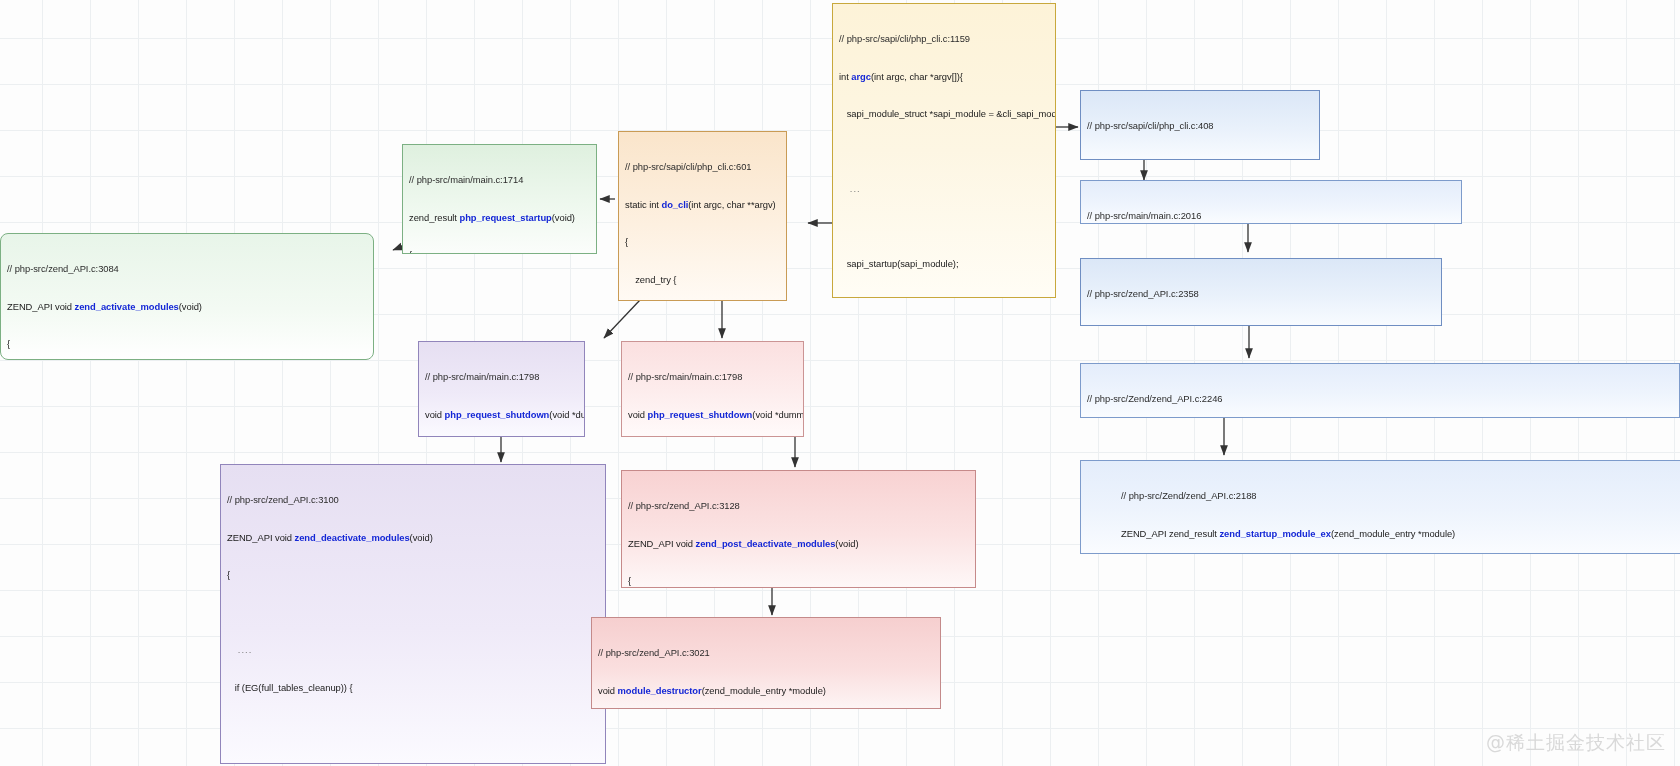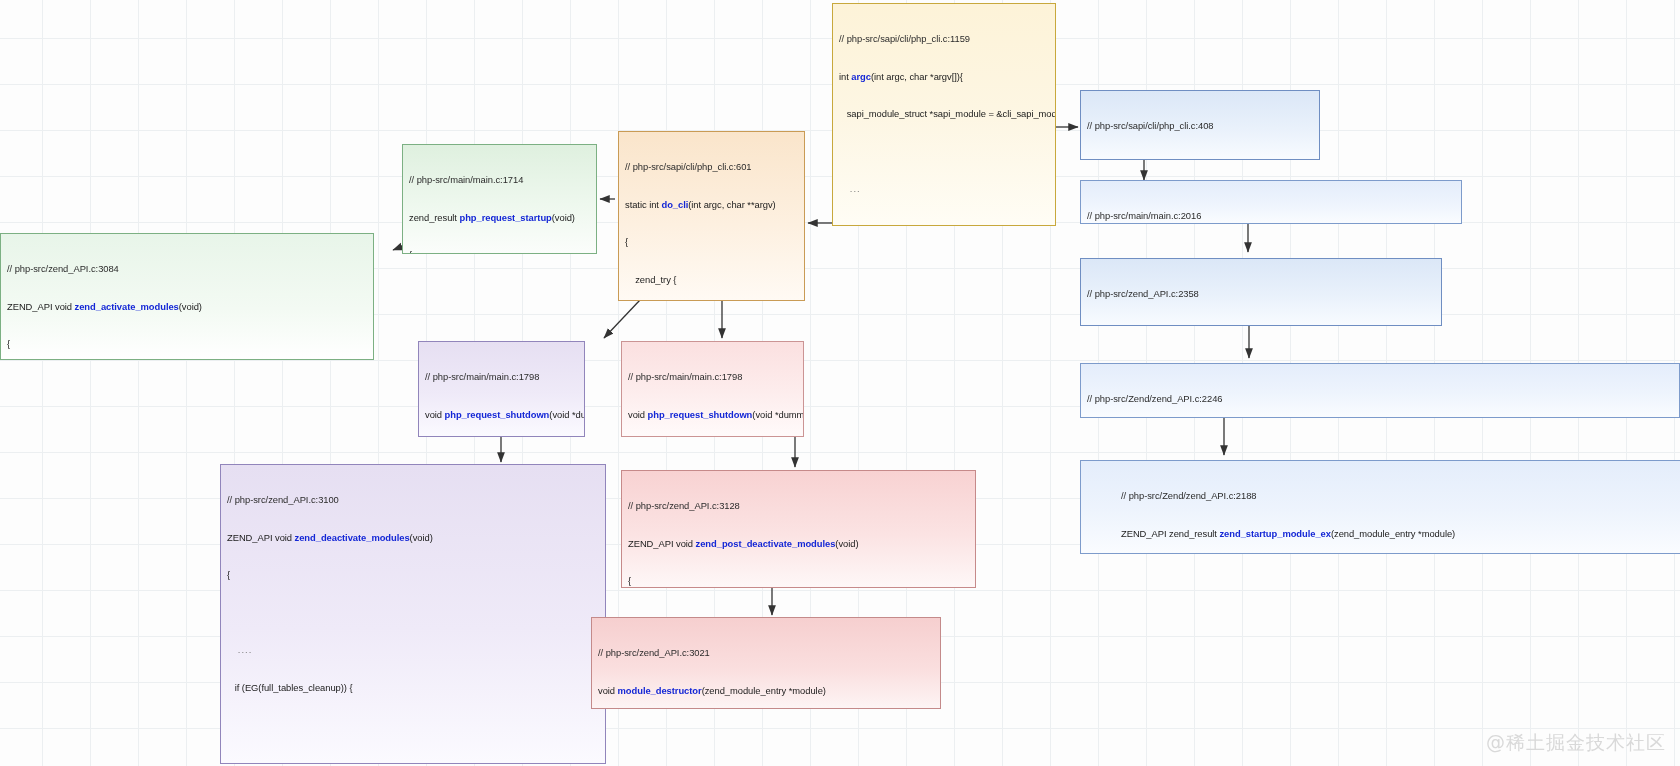--- a/index.html
+++ b/index.html
@@ -94,21 +94,21 @@
 
     <path d="M722,301 L722,338" stroke="#333" stroke-width="1.3" fill="none" marker-end="url(#ah)"></path>
 
     <path d="M501,437 L501,462" stroke="#333" stroke-width="1.3" fill="none" marker-end="url(#ah)"></path>
 
     <path d="M795,437 L795,467" stroke="#333" stroke-width="1.3" fill="none" marker-end="url(#ah)"></path>
 
     <path d="M772,588 L772,615" stroke="#333" stroke-width="1.3" fill="none" marker-end="url(#ah)"></path>
   </svg>
 
-  <div class="node n-green" style="left:0px; top:233px; width:374px; height:127px;">
+  <div class="node n-green" style="left:0px; top:233px; width:374px; height:127px;border-radius:8px;">
     <span class="ln cmt">// php-src/zend_API.c:3084</span>
     <span class="ln">ZEND_API void <b class="fn">zend_activate_modules</b>(void)</span>
     <span class="ln">{</span>
     
     
     
     
     
     
     
@@ -123,41 +123,41 @@
     
     
     
     
     
     
     
     
   </div>
 
-  <div class="node n-orange" style="left:618px; top:131px; width:187px; height:170px;">
+  <div class="node n-orange" style="left:618px; top:131px; width:169px; height:170px;">
     <span class="ln cmt">// php-src/sapi/cli/php_cli.c:601</span>
     <span class="ln">static int <b class="fn">do_cli</b>(int argc, char **argv)</span>
     <span class="ln">{</span>
     <span class="ln">    zend_try {</span>
     
     
     
     
     
     
     
     
     
     
     
     
     
   </div>
 
-  <div class="node n-yellow" style="left:832px; top:3px; width:224px; height:223px;">
+  <div class="node n-yellow" style="left:832px; top:3px; width:224px; height:295px;">
     <span class="ln cmt">// php-src/sapi/cli/php_cli.c:1159</span>
     <span class="ln">int <b class="fn">argc</b>(int argc, char *argv[]){</span>
     <span class="ln">   sapi_module_struct *sapi_module = &amp;cli_sapi_module;</span>
     <span class="ln">&nbsp;</span>
     <span class="ln dots">   ...</span>
     <span class="ln">&nbsp;</span>
     <span class="ln">   sapi_startup(sapi_module);</span>
     <span class="ln">   sapi_started = 1;</span>
     
     

